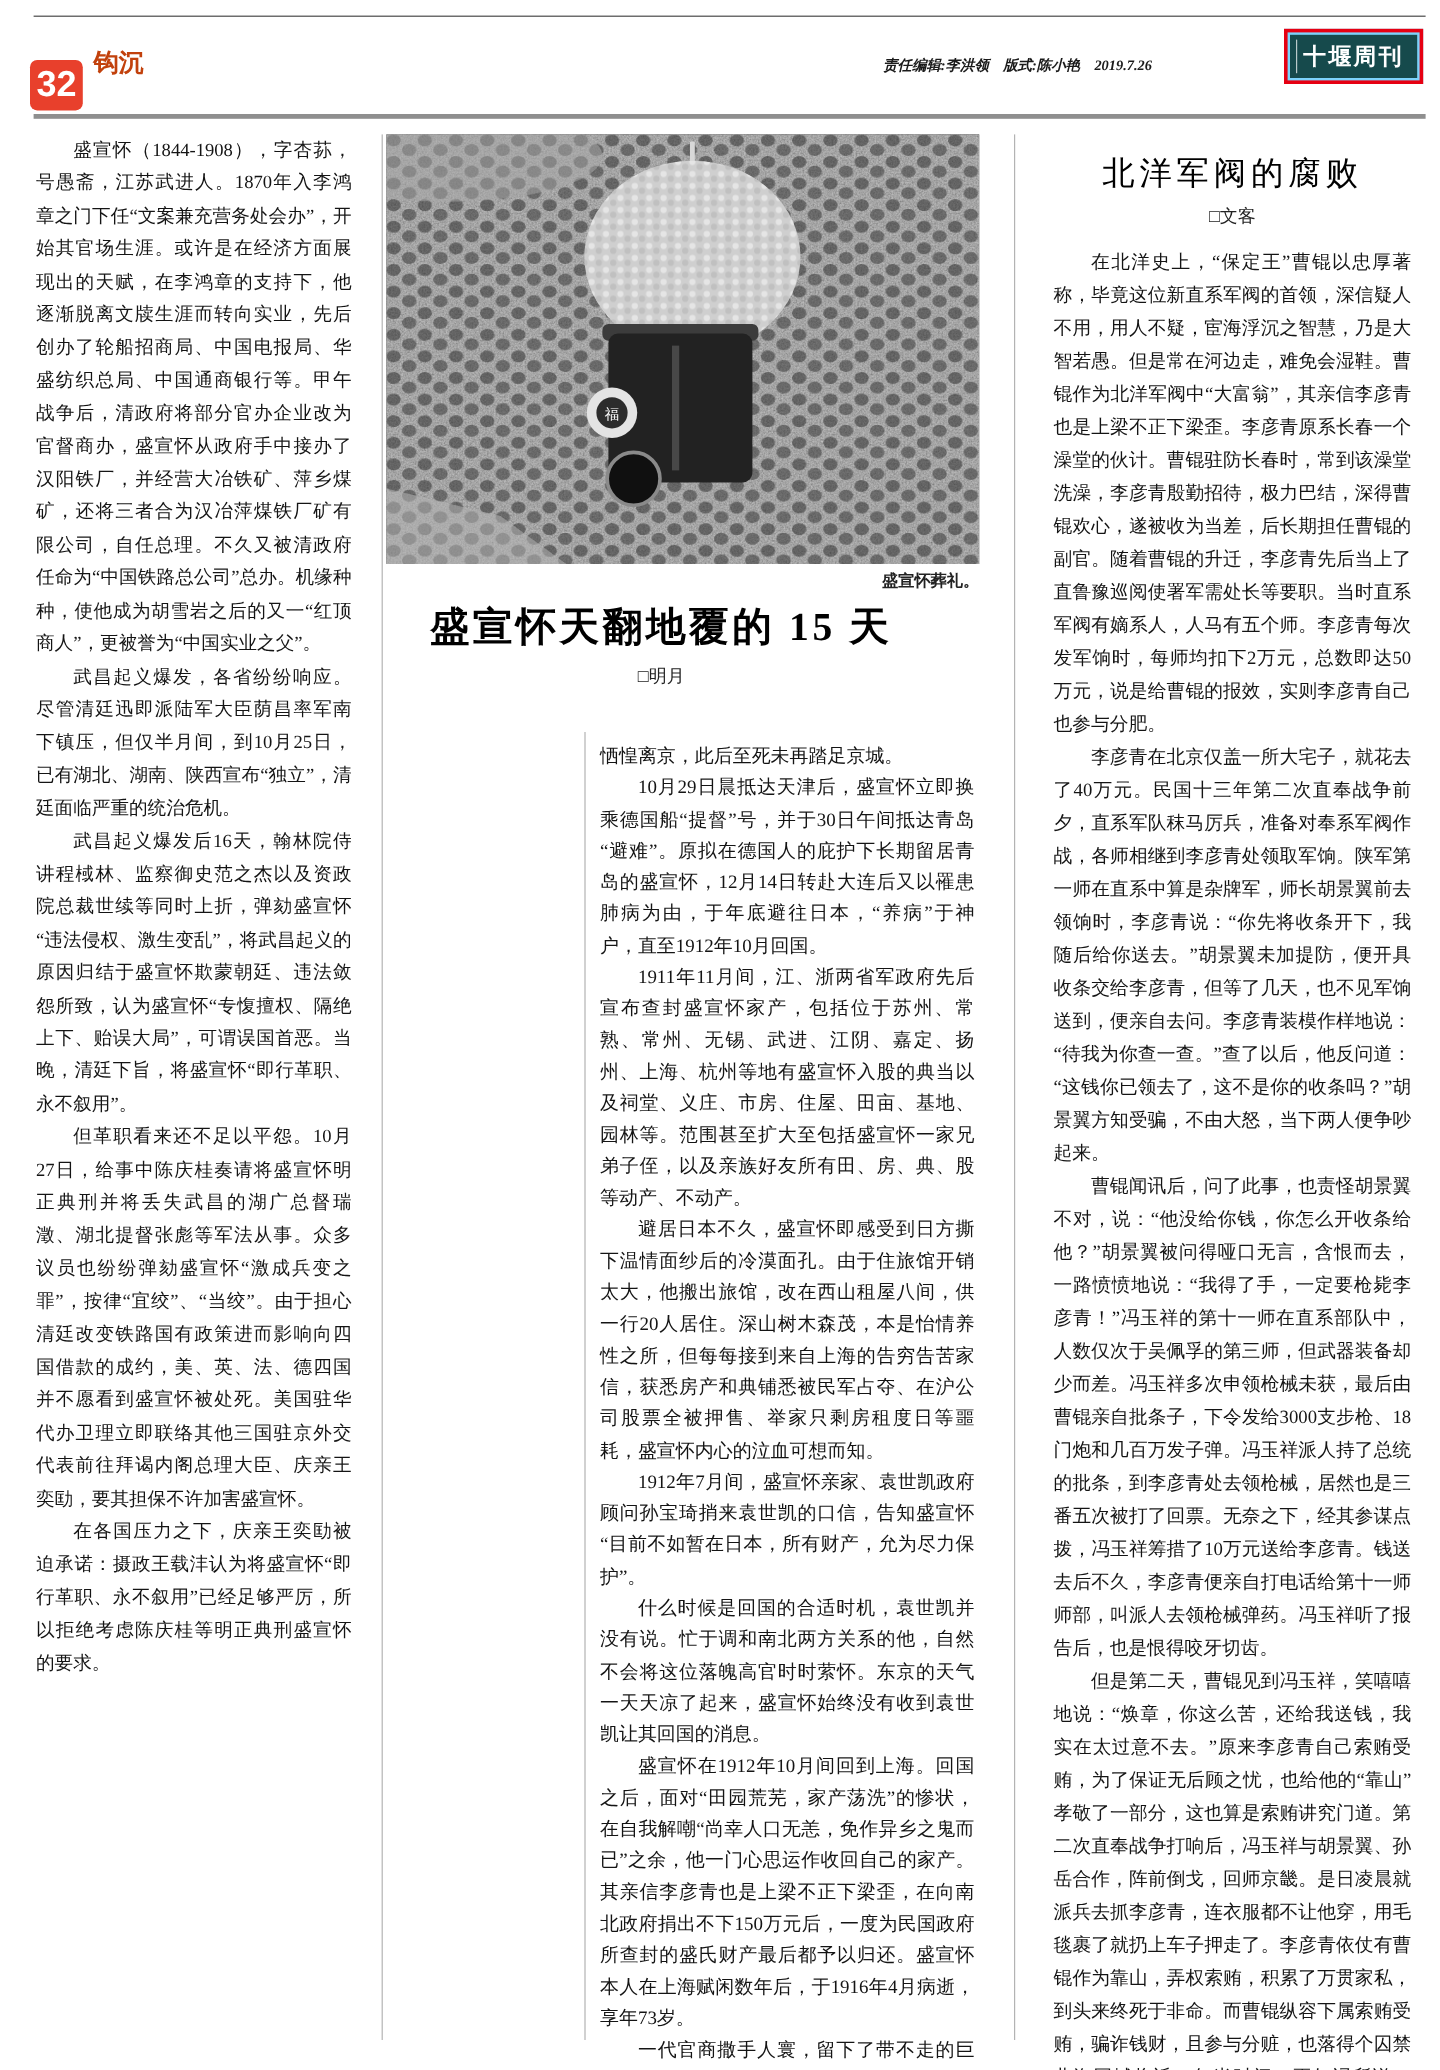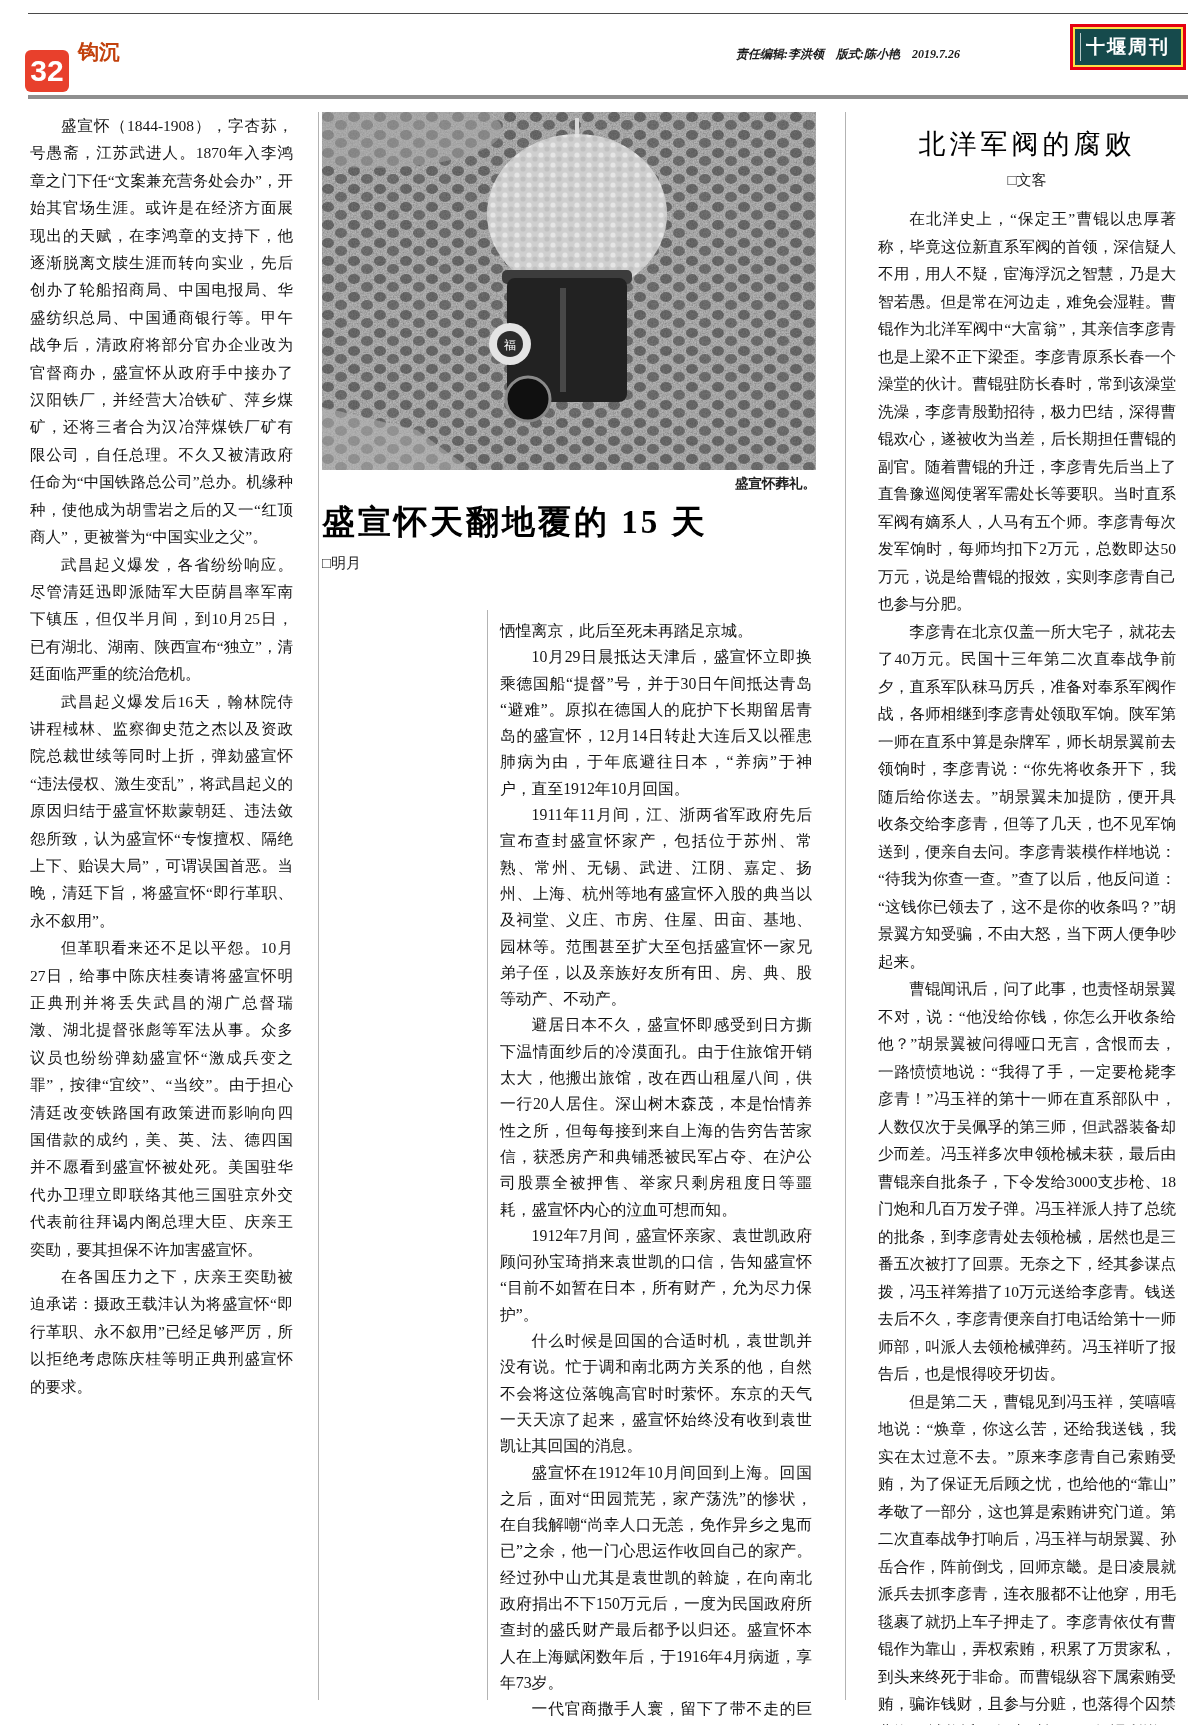--- a/index.html
+++ b/index.html
@@ -9,42 +9,42 @@
   .topline{position:absolute;left:28px;top:13px;width:1160px;height:1px;background:#4a4a4a;}
   .grayrule{position:absolute;left:28px;top:95px;width:1160px;height:4px;background:#8f8f8f;}
   .pagenum{position:absolute;left:25px;top:26px;width:44px;height:42px;border-radius:6px;
            background:#e8402c;color:#fff;font-family:"Liberation Sans","DejaVu Sans",sans-serif;
            font-weight:bold;font-size:30px;line-height:42px;text-align:center;margin-top:24px;}
   .section{position:absolute;left:78px;top:38px;font-family:Liberation Mono, monospace;
            font-weight:bold;font-size:21px;color:#c2410c;}
   .editors{position:absolute;left:700px;top:46px;width:260px;text-align:right;
            font-style:italic;font-weight:bold;font-size:12px;color:#1a1a1a;}
   .masthead{position:absolute;left:1070px;top:24px;width:116px;height:46px;border:3px solid #e60012;
-            background:#fde047;box-sizing:border-box;padding:2px;}
+            background:#7dd3fc;box-sizing:border-box;padding:2px;}
   .masthead-inner{position:relative;width:100%;height:100%;background:#164a4c;color:#fff;
             font-size:19px;font-weight:bold;letter-spacing:2px;display:flex;align-items:center;
             justify-content:center;}
   .masthead-inner::before{content:"";position:absolute;left:5px;top:4px;bottom:4px;width:1px;background:rgba(255,255,255,.7);}
   
   .vline{position:absolute;width:1px;background:#b3b3b3;}
   .v1{left:318px;top:112px;height:1588px;}
   .v2{left:487px;top:610px;height:1090px;}
   .v3{left:845px;top:112px;height:1588px;}
   
   section{position:absolute;text-align:justify;}
   section p{margin:0;text-indent:2em;}
   .flush-first p:first-child{text-indent:0;}
   .col-left{left:30px;top:112px;width:263px;font-size:15.5px;line-height:27.4px;}
   .col-mid{left:500px;top:618px;width:312px;font-size:15.8px;line-height:26.3px;}
   .col-right{left:878px;top:205px;width:298px;font-size:15.6px;line-height:27.5px;}
   
   .photo{position:absolute;left:322px;top:112px;width:494px;height:358px;margin:0;background:#555;}
   .caption{position:absolute;left:322px;top:475px;width:494px;text-align:right;
            font-size:13.5px;font-weight:bold;color:#222;}
-  .main-head{position:absolute;left:322px;top:500px;width:494px;text-align:left;}
+  .main-head{position:absolute;left:304px;top:500px;width:494px;text-align:center;}
   .main-head h1{margin:0;font-size:33px;letter-spacing:3px;font-weight:bold;color:#000;}
   .byline{margin-top:9px;font-size:15px;color:#222;}
   .right-head{position:absolute;left:878px;top:126px;width:298px;text-align:center;}
   .right-head h2{margin:0;font-size:27px;letter-spacing:4px;font-weight:normal;color:#000;}
 </style>
 </head>
 <body>
 
 <div class="page">
 
@@ -116,21 +116,21 @@
     <h1>盛宣怀天翻地覆的 15 天</h1>
     <div class="byline">□明月</div>
   </div>
   <section class="col-mid flush-first">
       <p>恓惶离京，此后至死未再踏足京城。</p>
       <p>10月29日晨抵达天津后，盛宣怀立即换乘德国船“提督”号，并于30日午间抵达青岛“避难”。原拟在德国人的庇护下长期留居青岛的盛宣怀，12月14日转赴大连后又以罹患肺病为由，于年底避往日本，“养病”于神户，直至1912年10月回国。</p>
       <p>1911年11月间，江、浙两省军政府先后宣布查封盛宣怀家产，包括位于苏州、常熟、常州、无锡、武进、江阴、嘉定、扬州、上海、杭州等地有盛宣怀入股的典当以及祠堂、义庄、市房、住屋、田亩、基地、园林等。范围甚至扩大至包括盛宣怀一家兄弟子侄，以及亲族好友所有田、房、典、股等动产、不动产。</p>
       <p>避居日本不久，盛宣怀即感受到日方撕下温情面纱后的冷漠面孔。由于住旅馆开销太大，他搬出旅馆，改在西山租屋八间，供一行20人居住。深山树木森茂，本是怡情养性之所，但每每接到来自上海的告穷告苦家信，获悉房产和典铺悉被民军占夺、在沪公司股票全被押售、举家只剩房租度日等噩耗，盛宣怀内心的泣血可想而知。</p>
       <p>1912年7月间，盛宣怀亲家、袁世凯政府顾问孙宝琦捎来袁世凯的口信，告知盛宣怀“目前不如暂在日本，所有财产，允为尽力保护”。</p>
       <p>什么时候是回国的合适时机，袁世凯并没有说。忙于调和南北两方关系的他，自然不会将这位落魄高官时时萦怀。东京的天气一天天凉了起来，盛宣怀始终没有收到袁世凯让其回国的消息。</p>
-      <p>盛宣怀在1912年10月间回到上海。回国之后，面对“田园荒芜，家产荡洗”的惨状，在自我解嘲“尚幸人口无恙，免作异乡之鬼而已”之余，他一门心思运作收回自己的家产。经过孙中山尤其是袁世凯的斡旋，在向南北政府捐出不下150万元后，一度为民国政府所查封的盛氏财产最后都予以归还。盛宣怀本人在上海赋闲数年后，于1916年4月病逝，享年73岁。</p>
+      <p>盛宣怀在1912年10月间回到上海。回国之后，面对“田园荒芜，家产荡洗”的惨状，在自我解嘲“尚幸人口无恙，免作异乡之鬼而已”之余，他一门心思运作收回自己的家产。其亲信李彦青也是上梁不正下梁歪，在向南北政府捐出不下150万元后，一度为民国政府所查封的盛氏财产最后都予以归还。盛宣怀本人在上海赋闲数年后，于1916年4月病逝，享年73岁。</p>
       <p>一代官商撒手人寰，留下了带不走的巨额财富。</p>
     </section>
 
   <div class="right-head">
     <h2>北洋军阀的腐败</h2>
     <div class="byline">□文客</div>
   </div>
   <section class="col-right">
       <p>在北洋史上，“保定王”曹锟以忠厚著称，毕竟这位新直系军阀的首领，深信疑人不用，用人不疑，宦海浮沉之智慧，乃是大智若愚。但是常在河边走，难免会湿鞋。曹锟作为北洋军阀中“大富翁”，其亲信李彦青也是上梁不正下梁歪。李彦青原系长春一个澡堂的伙计。曹锟驻防长春时，常到该澡堂洗澡，李彦青殷勤招待，极力巴结，深得曹锟欢心，遂被收为当差，后长期担任曹锟的副官。随着曹锟的升迁，李彦青先后当上了直鲁豫巡阅使署军需处长等要职。当时直系军阀有嫡系人，人马有五个师。李彦青每次发军饷时，每师均扣下2万元，总数即达50万元，说是给曹锟的报效，实则李彦青自己也参与分肥。</p>
       <p>李彦青在北京仅盖一所大宅子，就花去了40万元。民国十三年第二次直奉战争前夕，直系军队秣马厉兵，准备对奉系军阀作战，各师相继到李彦青处领取军饷。陕军第一师在直系中算是杂牌军，师长胡景翼前去领饷时，李彦青说：“你先将收条开下，我随后给你送去。”胡景翼未加提防，便开具收条交给李彦青，但等了几天，也不见军饷送到，便亲自去问。李彦青装模作样地说：“待我为你查一查。”查了以后，他反问道：“这钱你已领去了，这不是你的收条吗？”胡景翼方知受骗，不由大怒，当下两人便争吵起来。</p>

